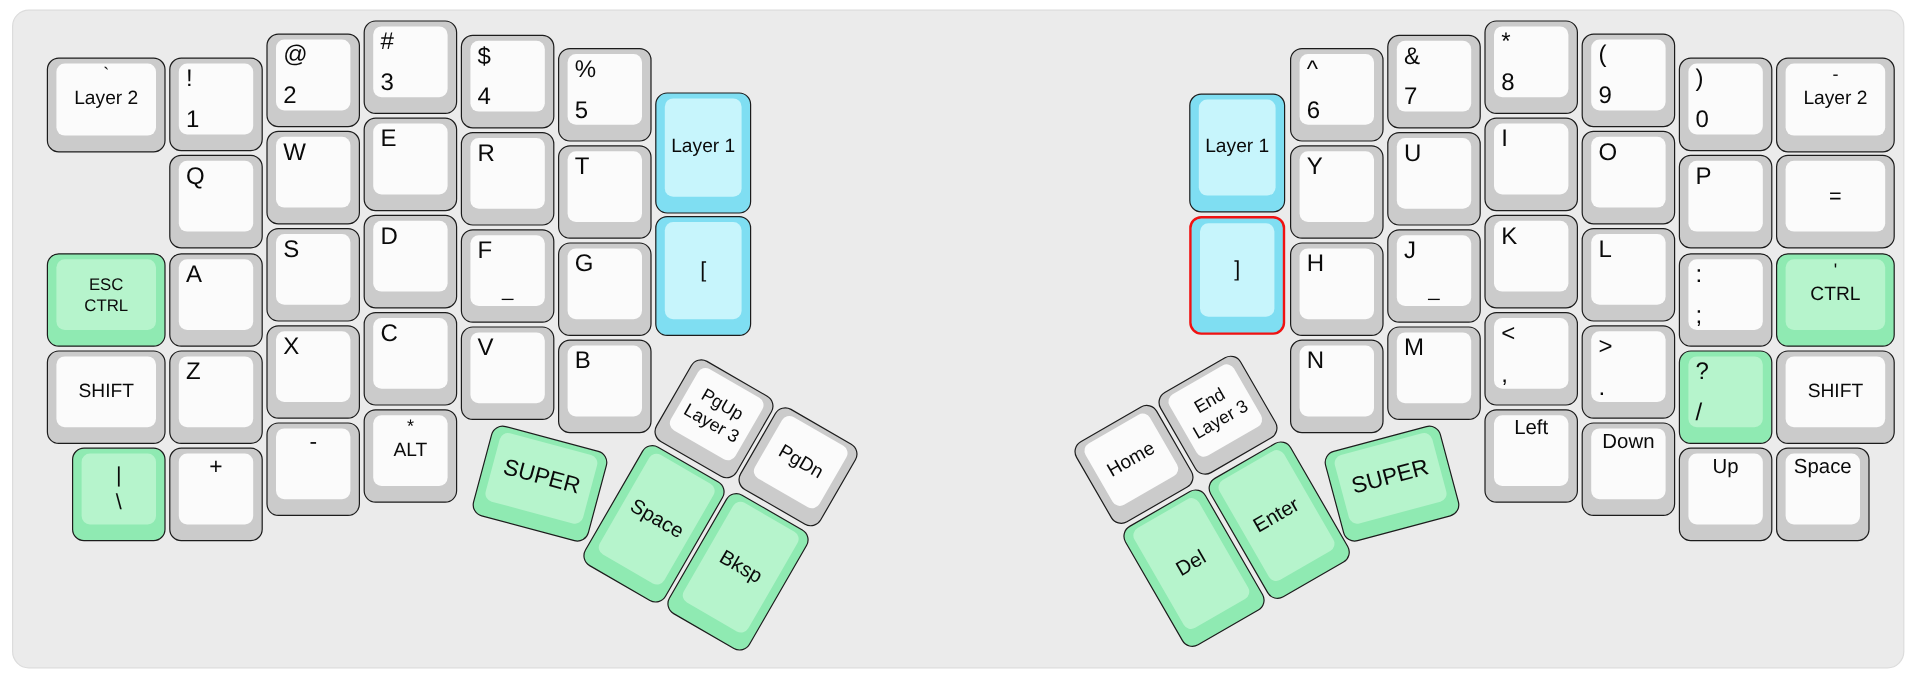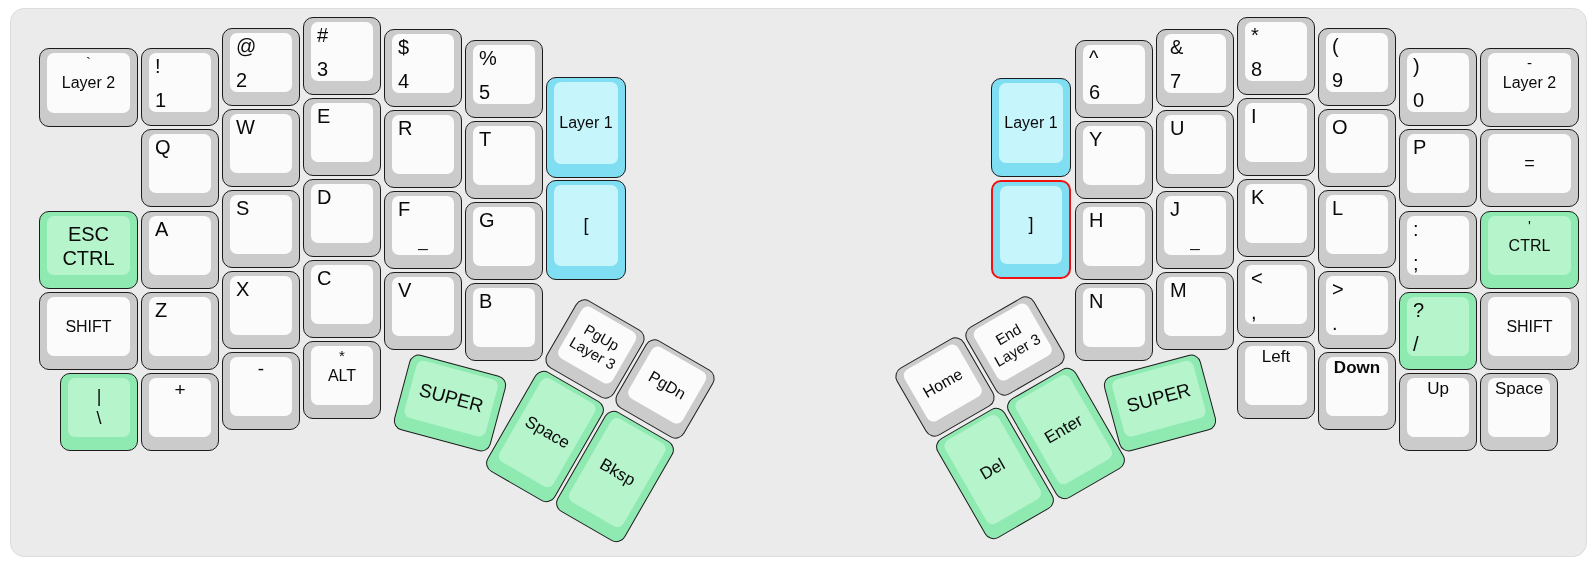--- a/index.html
+++ b/index.html
@@ -44,21 +44,21 @@
 <div class="panel"></div>
 <div id="keys">
     <div class="key" style="left: 39px; top: 48px; width: 99px; height: 79px;">
       <div class="cap">
         <div class="lg lg-tc" style="font-size: 15px;">`</div>
         <div class="lg lg-c" style="font-size: 16px;">Layer 2</div>
       </div>
     </div>
     <div class="key green" style="left: 39px; top: 211px; width: 99px; height: 78px;">
       <div class="cap">
-        <div class="lg lg-c" style="font-size: 20px;">ESC
+        <div class="lg lg-c" style="font-size: 14px;">ESC
 CTRL</div>
       </div>
     </div>
     <div class="key" style="left: 39px; top: 292px; width: 99px; height: 78px;">
       <div class="cap">
         <div class="lg lg-c" style="font-size: 16px;">SHIFT</div>
       </div>
     </div>
     <div class="key green" style="left: 60px; top: 373px; width: 78px; height: 78px;">
       <div class="cap">
@@ -321,21 +321,21 @@
       </div>
     </div>
     <div class="key" style="left: 1318px; top: 271px; width: 78px; height: 78px;">
       <div class="cap">
         <div class="lg lg-tl" style="font-size: 20px;">&gt;</div>
         <div class="lg lg-bl" style="font-size: 20px;">.</div>
       </div>
     </div>
     <div class="key" style="left: 1318px; top: 352px; width: 78px; height: 78px;">
       <div class="cap">
-        <div class="lg lg-tc" style="font-size: 17px; font-weight: bold;">Down</div>
+        <div class="lg lg-tc" style="font-size: 17px;">Down</div>
       </div>
     </div>
     <div class="key" style="left: 1399px; top: 48px; width: 78px; height: 78px;">
       <div class="cap">
         <div class="lg lg-tl" style="font-size: 20px;">)</div>
         <div class="lg lg-bl" style="font-size: 20px;">0</div>
       </div>
     </div>
     <div class="key" style="left: 1399px; top: 129px; width: 78px; height: 78px;">
       <div class="cap">

